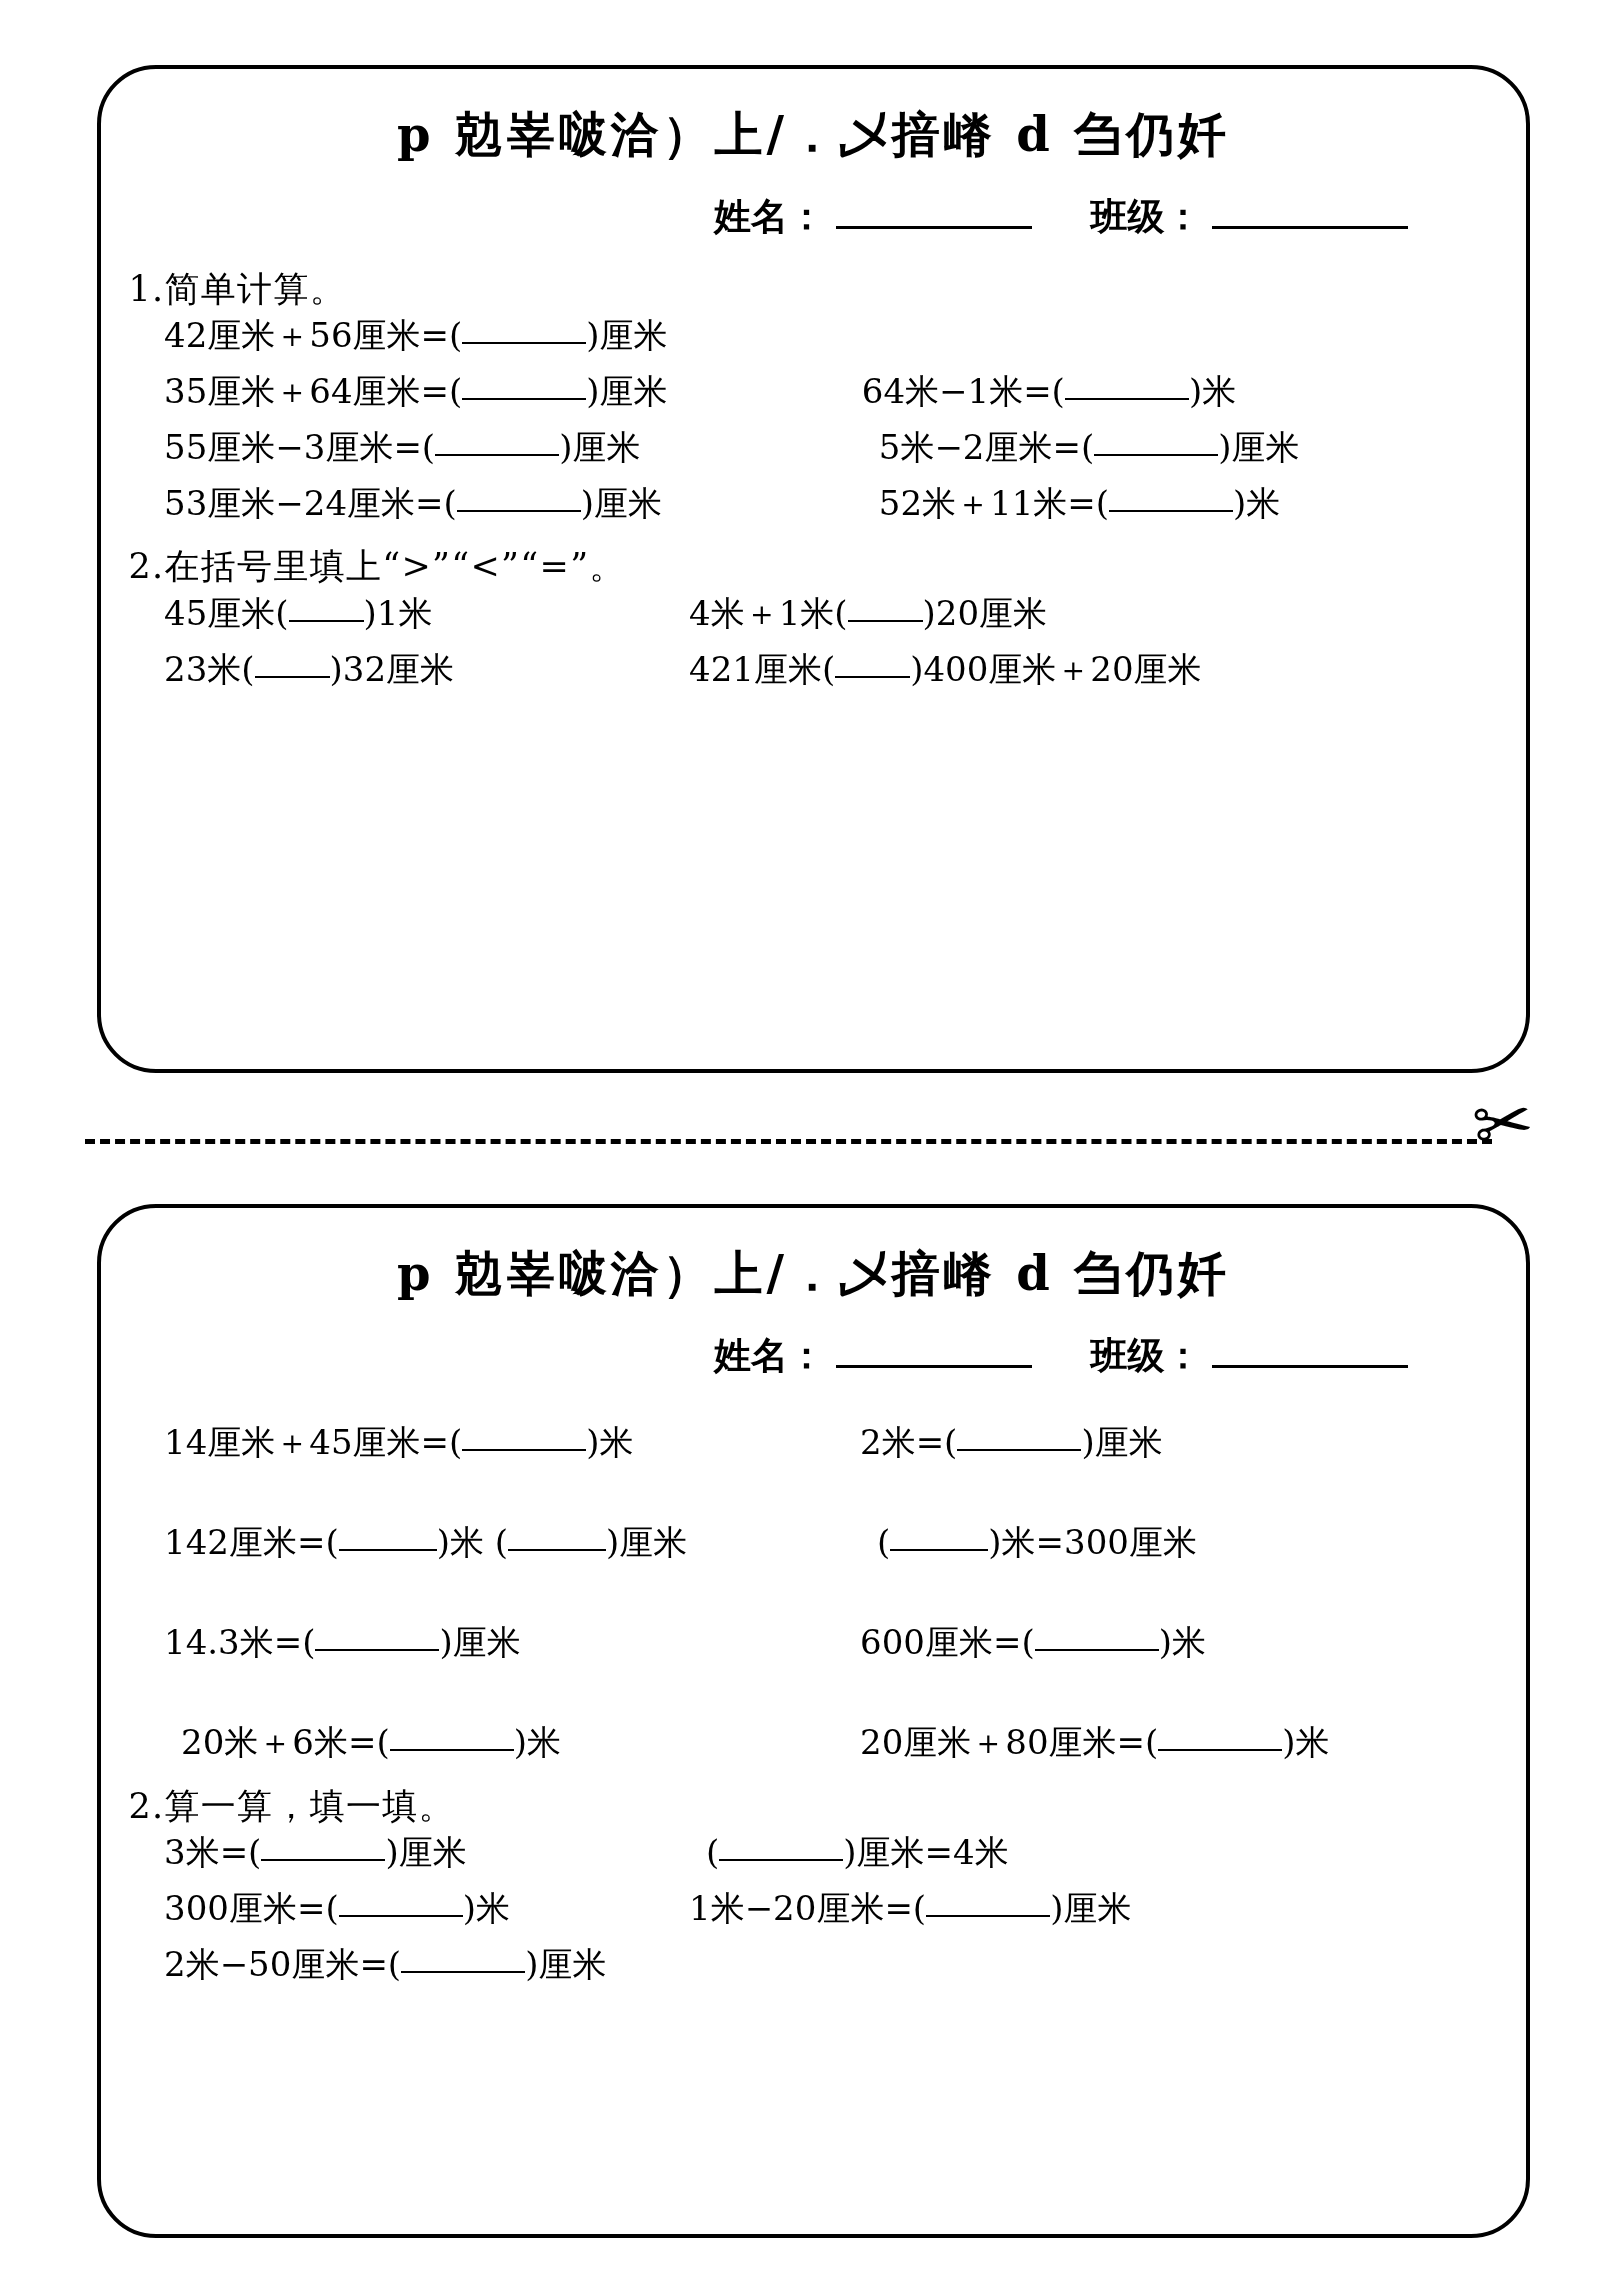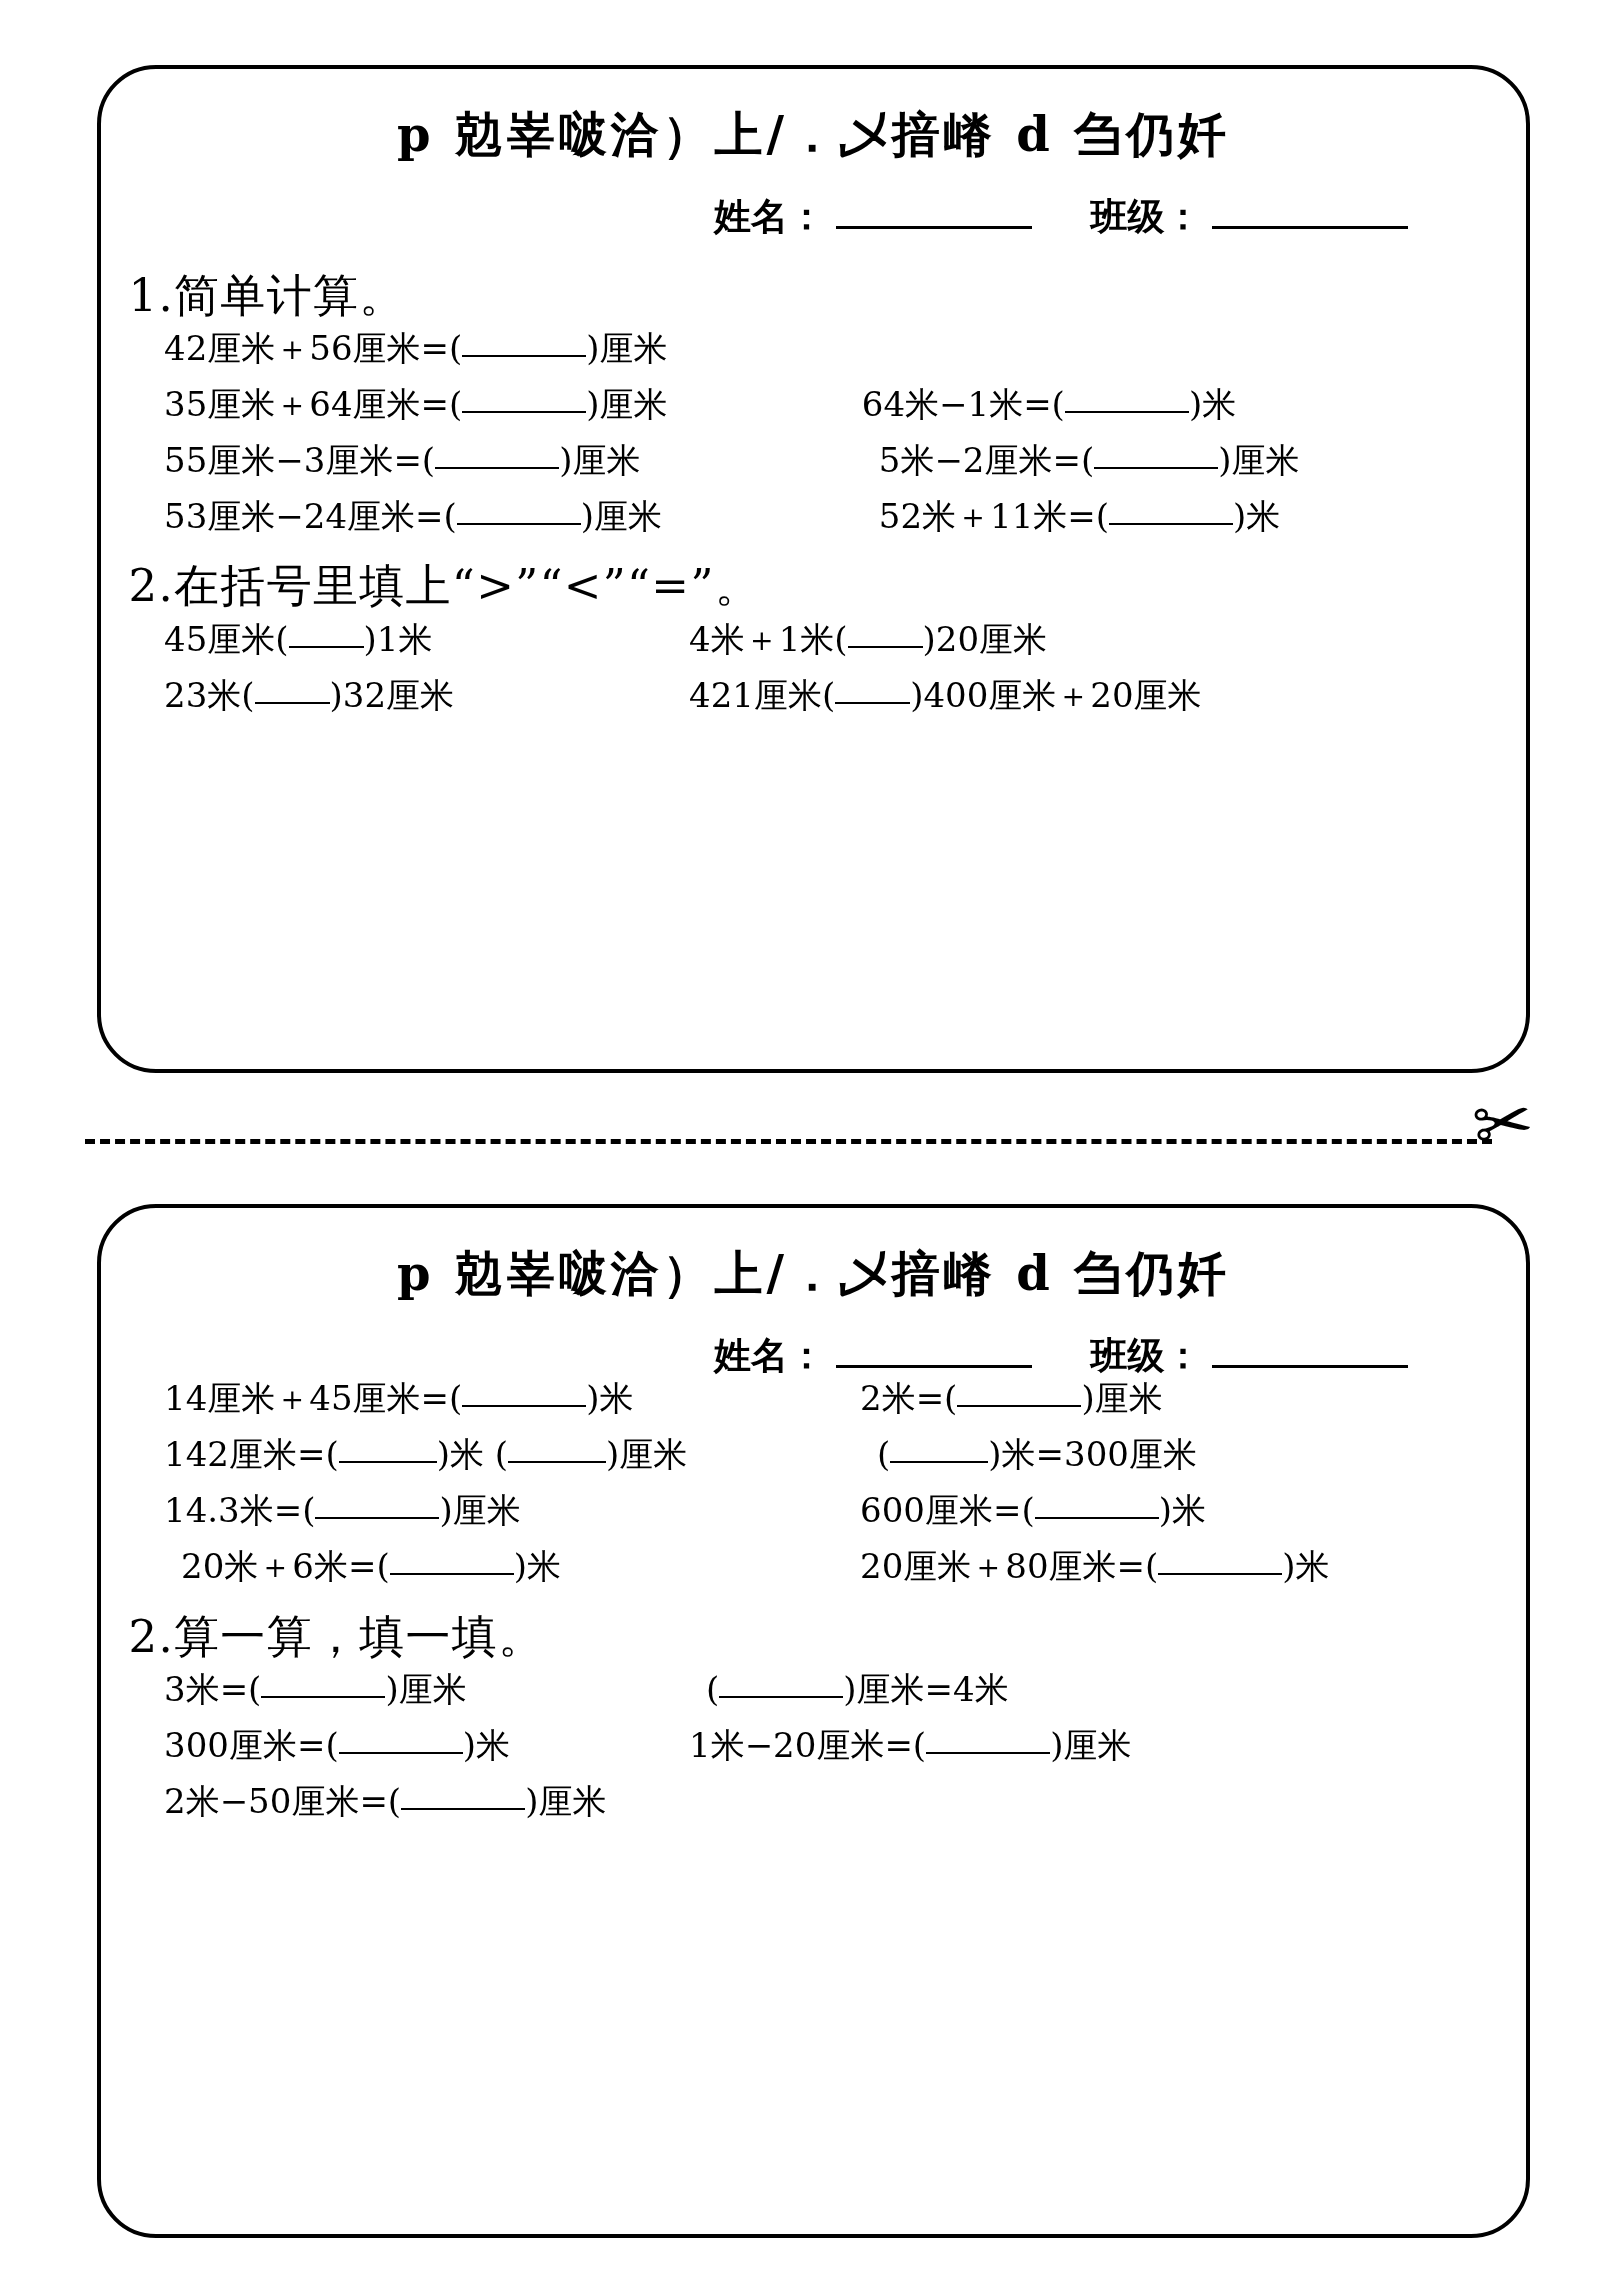--- a/index.html
+++ b/index.html
@@ -73,21 +73,21 @@
   }
   .blank-line {
     display: inline-block;
     width: 196px;
     border-bottom: 3.3px solid #000;
     height: 6.5px;
     margin-left: 10.5px;
   }
 
   .section-title {
-    font-size: 45px;
+    font-size: 35px;
     font-weight: 400;
     margin: 23.6px 0 5.2px 27.5px;
     letter-spacing: 1.3px;
   }
 
   .problem-rows {
     margin-left: 63px;
     margin-right: 26px;
   }
 
@@ -101,21 +101,21 @@
     gap: 41px;
   }
 
   .prow .cell {
     display: inline-block;
   }
 
   
   .c-a { width: 674px; }
   .c-b { width: 655px; }
-  .c-a-wide { width: 655px; }
+  .c-a-wide { width: 655px; margin-top: 44px; }
   .c-narrow { width: 484px; }
 
   .paren-blank {
     display: inline-block;
     border-bottom: 2.6px solid #000;
     height: 5.2px;
     vertical-align: 2.6px;
   }
   .pb-lg { width: 124px; }
   .pb-md { width: 98px; }

